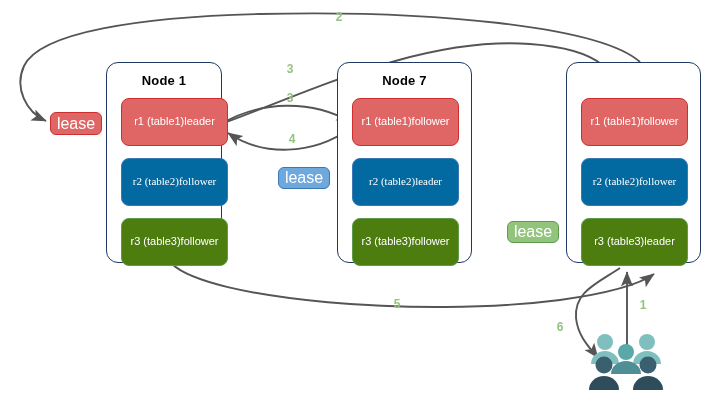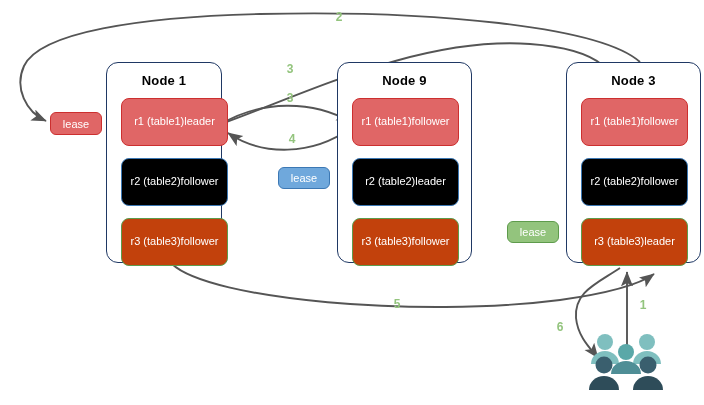--- a/index.html
+++ b/index.html
@@ -53,30 +53,30 @@
     font-size: 11px;
     line-height: 13.5px;
     text-align: center;
     display: flex;
     flex-direction: row;
     align-items: center;
     justify-content: center;
   }
   .replica .r-line { display: block; white-space: nowrap; }
   .rep-red   { background: #E06666; border: 1.4px solid #CC2F2F; }
-  .rep-blue  { background: #000000; border: 1.4px solid #3C78B4; }
-  .rep-green { background: #c2410c; border: 1.4px solid #5E9B4C; }
+  .rep-blue  { background: #0369a1; border: 1.4px solid #3C78B4; font-family: Liberation Serif, serif; }
+  .rep-green { background: #4d7c0f; border: 1.4px solid #5E9B4C; }
 
   
   .lease {
     position: absolute;
     box-sizing: border-box;
     border-radius: 6px;
     color: #ffffff;
-    font-size: 11px;
+    font-size: 16px;
     display: flex;
     align-items: center;
     justify-content: center;
   }
 
   
   .step {
     position: absolute;
     color: #93C47D;
     font-size: 12px;
@@ -145,40 +145,39 @@
       <span class="r-line">follower</span>
     </div>
 
     <div class="replica rep-green" style="left:14px; top:155px; width:107px; height:48px;">
       <span class="r-line">r3 (table3)</span>
       <span class="r-line">follower</span>
     </div>
   </div>
 
   <div class="node" style="left:337px; top:62px; width:135px; height:201px;">
-    <div class="node-title">Node 9</div>
+    <div class="node-title">Node 7</div>
 
     <div class="replica rep-red" style="left:14px; top:35px; width:107px; height:48px;">
       <span class="r-line">r1 (table1)</span>
       <span class="r-line">follower</span>
     </div>
 
     <div class="replica rep-blue" style="left:14px; top:95px; width:107px; height:48px;">
       <span class="r-line">r2 (table2)</span>
       <span class="r-line">leader</span>
     </div>
 
     <div class="replica rep-green" style="left:14px; top:155px; width:107px; height:48px;">
       <span class="r-line">r3 (table3)</span>
       <span class="r-line">follower</span>
     </div>
   </div>
 
   <div class="node" style="left:566px; top:62px; width:135px; height:201px;">
-    <div class="node-title">Node 3</div>
 
     <div class="replica rep-red" style="left:14px; top:35px; width:107px; height:48px;">
       <span class="r-line">r1 (table1)</span>
       <span class="r-line">follower</span>
     </div>
 
     <div class="replica rep-blue" style="left:14px; top:95px; width:107px; height:48px;">
       <span class="r-line">r2 (table2)</span>
       <span class="r-line">follower</span>
     </div>

